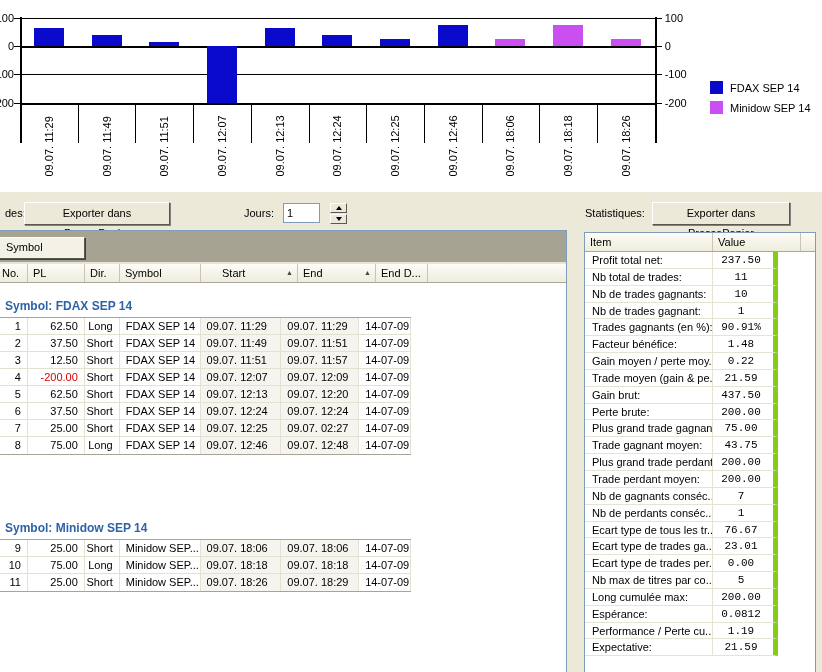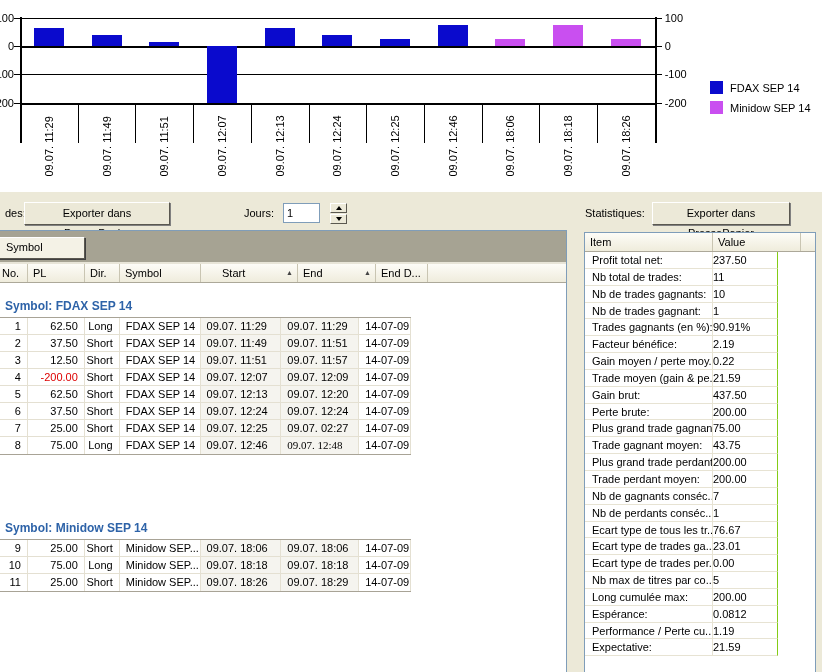--- a/index.html
+++ b/index.html
@@ -46,21 +46,21 @@
   .trow:last-child { border-bottom:none; }
   .tcell { border-right:1px solid #E4E0D2; padding-top:2px; white-space:nowrap; overflow:hidden; }
   .tcell.r { text-align:right; padding-right:6px; }
   .tcell.l { padding-left:6px; }
   .tcell.shade { background:#F5F4EF; }
   
   .stats-panel { position:absolute; left:584px; top:232px; width:232px; height:441px; background:#fff; border:1px solid #7F9DB9; overflow:hidden; }
   .stats-headers { display:flex; width:100%; height:19px; background:linear-gradient(#FDFCF7,#EFECDC); border-bottom:1px solid #ACA899; }
   .srow { display:flex; height:16.85px;border-radius:7px; }
   .scell-label { width:128px; border-right:1px solid #E7E3D3; border-bottom:1px solid #E7E3D3; padding:2px 2px 0 7px; white-space:nowrap; overflow:hidden; }
-  .scell-value { width:65px; border-right:1px solid #84cc16; border-bottom:1px solid #E7E3D3; padding:2px 4px 0 0; text-align:left; white-space:nowrap; }
+  .scell-value { width:65px; border-right:5px solid #84cc16; border-bottom:1px solid #E7E3D3; padding:2px 4px 0 0; text-align:center; white-space:nowrap;font-family:Liberation Mono, monospace; }
   .scell-rest { flex:1; }
 </style>
 </head>
 <body>
 
 <div class="chart-area">
   <div class="plot">
       <div class="gl" style="left: 20px; top: 18px; width: 634.7px; height: 1px;"></div>
       <div class="gl" style="left: 14px; top: 18px; width: 6px; height: 1px;"></div>
       <div class="gl" style="left: 655.7px; top: 18px; width: 6px; height: 1px;"></div>
@@ -222,21 +222,21 @@
           <div class="tcell l shade" style="width: 81px;">09.07. 12:25</div>
           <div class="tcell l shade" style="width: 78px;">09.07. 02:27</div>
           <div class="tcell l" style="width: 52px;">14-07-09</div>
         </div>
         <div class="trow">
           <div class="tcell r" style="width: 29px;">8</div>
           <div class="tcell r" style="width: 57px;">75.00</div>
           <div class="tcell r" style="width: 35px;">Long</div>
           <div class="tcell l" style="width: 81px;">FDAX SEP 14</div>
           <div class="tcell l shade" style="width: 81px;">09.07. 12:46</div>
-          <div class="tcell l shade" style="width: 78px; font-family: Liberation Serif, serif;">09.07. 12:48</div>
+          <div class="tcell l shade" style="width: 78px;">09.07. 12:48</div>
           <div class="tcell l" style="width: 52px;">14-07-09</div>
         </div>
       </div>
       <div class="grp-label" style="top: 238px;">Symbol: Minidow SEP 14</div>
       <div class="blk" style="top: 256px; width: 412px;">
         <div class="trow">
           <div class="tcell r" style="width: 29px;">9</div>
           <div class="tcell r" style="width: 57px;">25.00</div>
           <div class="tcell r" style="width: 35px;">Short</div>
           <div class="tcell l" style="width: 81px;">Minidow SEP...</div>
@@ -293,21 +293,21 @@
         <div class="scell-value">1</div>
         <div class="scell-rest"></div>
       </div>
       <div class="srow">
         <div class="scell-label">Trades gagnants (en %):</div>
         <div class="scell-value">90.91%</div>
         <div class="scell-rest"></div>
       </div>
       <div class="srow">
         <div class="scell-label">Facteur bénéfice:</div>
-        <div class="scell-value">2.19</div>
+        <div class="scell-value">1.48</div>
         <div class="scell-rest"></div>
       </div>
       <div class="srow">
         <div class="scell-label">Gain moyen / perte moy...</div>
         <div class="scell-value">0.22</div>
         <div class="scell-rest"></div>
       </div>
       <div class="srow">
         <div class="scell-label">Trade moyen (gain &amp; pe...</div>
         <div class="scell-value">21.59</div>

